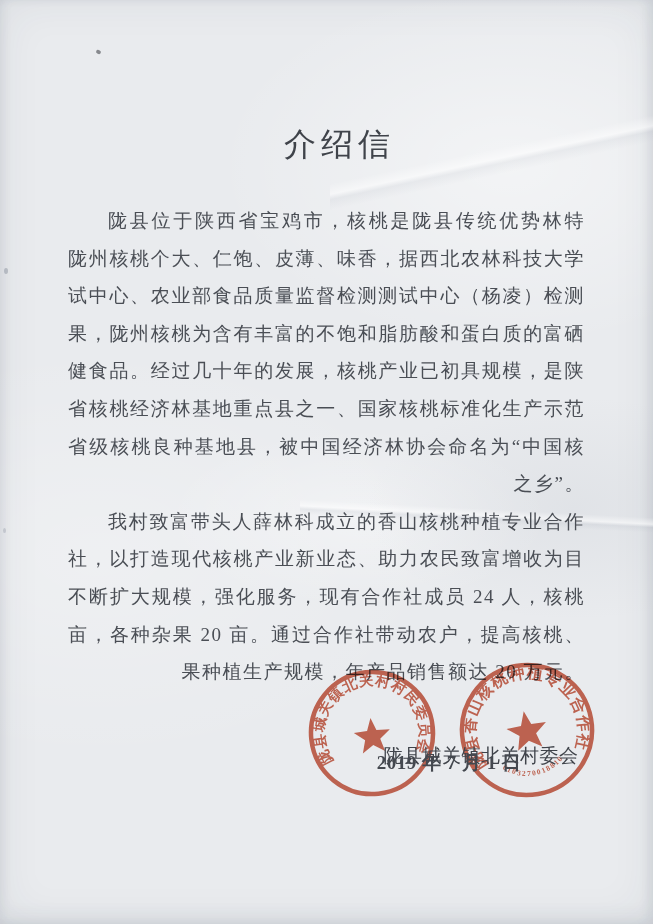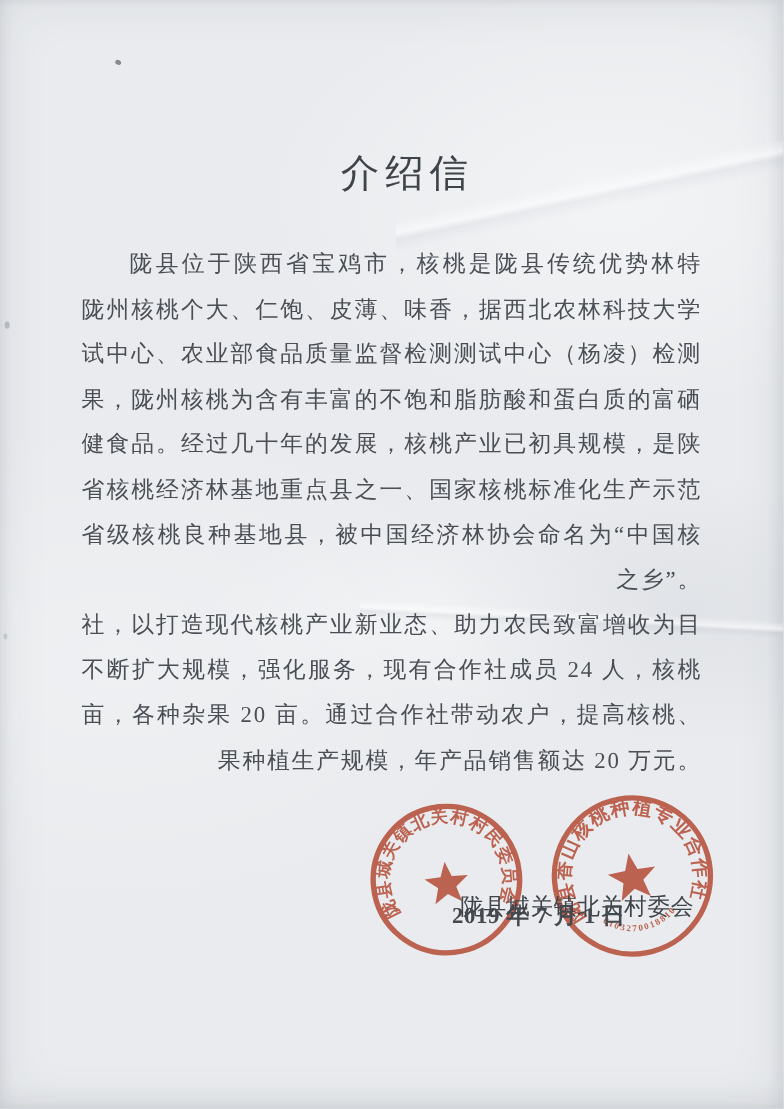--- a/index.html
+++ b/index.html
@@ -119,20 +119,21 @@
 
   <div class="body-text">
     <div class="line full indent">陇县位于陕西省宝鸡市，核桃是陇县传统优势林特产，</div>
     <div class="line full">陇州核桃个大、仁饱、皮薄、味香，据西北农林科技大学测</div>
     <div class="line full">试中心、农业部食品质量监督检测测试中心（杨凌）检测结</div>
     <div class="line full">果，陇州核桃为含有丰富的不饱和脂肪酸和蛋白质的富硒保</div>
     <div class="line full">健食品。经过几十年的发展，核桃产业已初具规模，是陕西</div>
     <div class="line full">省核桃经济林基地重点县之一、国家核桃标准化生产示范区、</div>
     <div class="line full">省级核桃良种基地县，被中国经济林协会命名为“中国核桃</div>
     <div class="line">之乡”。</div>
+    <div class="line full indent">我村致富带头人薛林科成立的香山核桃种植专业合作</div>
     <div class="line full">社，以打造现代核桃产业新业态、助力农民致富增收为目标，</div>
     <div class="line full">不断扩大规模，强化服务，现有合作社成员 24 人，核桃 320</div>
     <div class="line full">亩，各种杂果 20 亩。通过合作社带动农户，提高核桃、杂</div>
     <div class="line">果种植生产规模，年产品销售额达 20 万元。</div>
   </div>
 
   <svg class="seal seal-left" viewBox="0 0 140 140">
     <defs>
       <path id="sealArcL" d="M 30.7 97.5 A 48 48 0 1 1 109.3 97.5" fill="none"></path>
     </defs>

